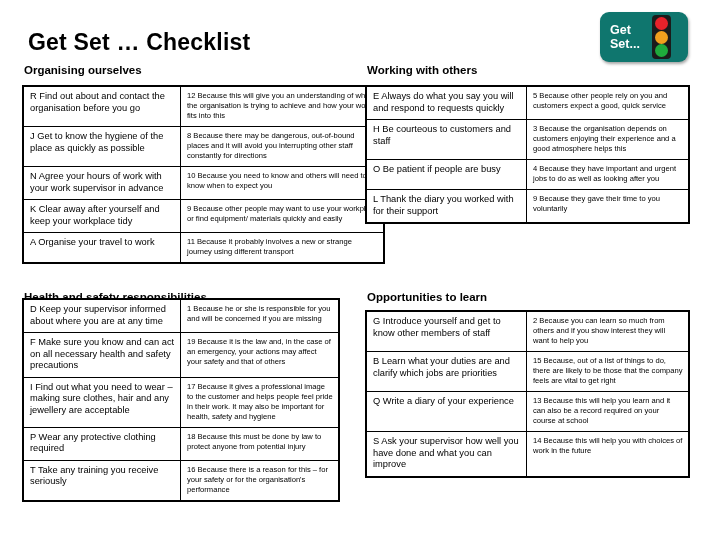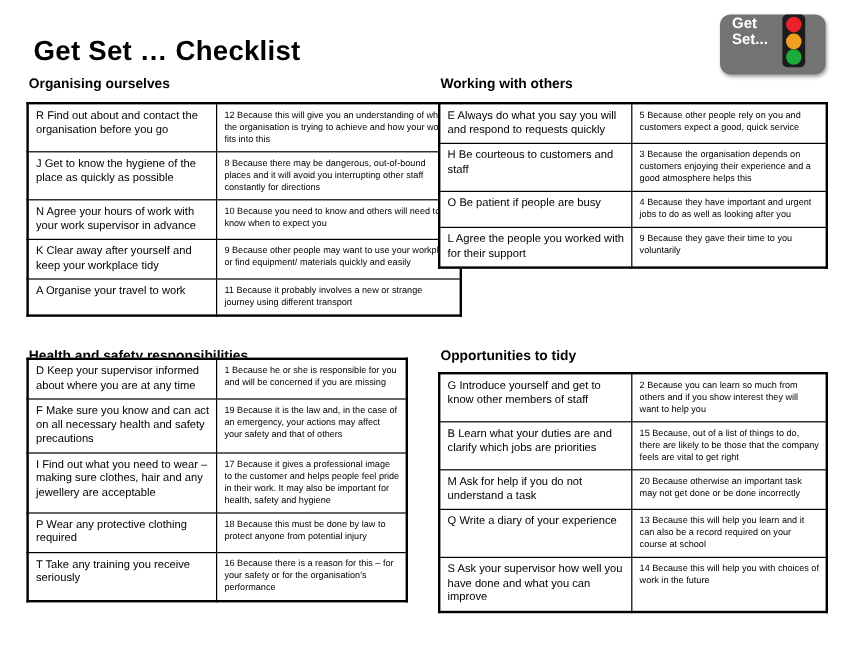--- a/index.html
+++ b/index.html
@@ -27,24 +27,25 @@
     white-space: nowrap;
   }
 
   
   #logo {
     position: absolute;
     left: 600px;
     top: 12px;
     width: 88px;
     height: 50px;
-    background: #737373;
+    background: #0f766e;
     border-radius: 9px;
     box-shadow: 1px 2px 3px rgba(0,0,0,0.35);
     display: flex;
+    align-items: center;
     padding-left: 10px;
     box-sizing: border-box;
   }
   #logo-text {
     color: #ffffff;
     font-size: 12.5px;
     font-weight: bold;
     line-height: 14px;
     white-space: pre;
   }
@@ -161,21 +162,21 @@
       </tr>
       <tr>
         <td class="col-action">H  Be courteous to customers and staff</td>
         <td class="col-reason">3  Because the organisation depends on customers enjoying their experience and a good atmosphere helps this</td>
       </tr>
       <tr>
         <td class="col-action">O  Be patient if people are busy</td>
         <td class="col-reason">4  Because they have important and urgent jobs to do as well as looking after you</td>
       </tr>
       <tr>
-        <td class="col-action">L  Agree the people you worked with for their support</td>
+        <td class="col-action">L  Thank the diary you worked with for their support</td>
         <td class="col-reason">9  Because they gave their time to you voluntarily</td>
       </tr>
     </tbody>
   </table>
 
 <div class="section-heading" id="heading-health">Health and safety responsibilities</div>
 <table class="checklist-table" id="table-health">
     <tbody>
       <tr>
         <td class="col-action">D  Keep your supervisor informed about where you are at any time</td>
@@ -193,36 +194,32 @@
         <td class="col-action">P  Wear any protective clothing required</td>
         <td class="col-reason">18 Because this must be done by law to protect anyone from potential injury</td>
       </tr>
       <tr>
         <td class="col-action">T  Take any training you receive seriously</td>
         <td class="col-reason">16 Because there is a reason for this – for your safety or for the organisation's performance</td>
       </tr>
     </tbody>
   </table>
 
-<div class="section-heading" id="heading-learn">Opportunities to tidy</div>
+<div class="section-heading" id="heading-learn">Opportunities to learn</div>
 <table class="checklist-table" id="table-learn">
     <tbody>
       <tr>
         <td class="col-action">G  Introduce yourself and get to know other members of staff</td>
         <td class="col-reason">2  Because you can learn so much from others and if you show interest they will want to help you</td>
       </tr>
       <tr>
         <td class="col-action">B  Learn what your duties are and clarify which jobs are priorities</td>
         <td class="col-reason">15  Because, out of a list of things to do, there are likely to be those that the company feels are vital to get right</td>
       </tr>
       <tr>
-        <td class="col-action">M  Ask for help if you do not understand a task</td>
-        <td class="col-reason">20  Because otherwise an important task may not get done or be done incorrectly</td>
-      </tr>
-      <tr>
         <td class="col-action">Q  Write a diary of your experience</td>
         <td class="col-reason">13 Because this will help you learn and it can also be a record required on your course at school</td>
       </tr>
       <tr>
         <td class="col-action">S  Ask your supervisor how  well you have done and what you can improve</td>
         <td class="col-reason">14 Because this will help you with choices of work in the future</td>
       </tr>
     </tbody>
   </table>
 

